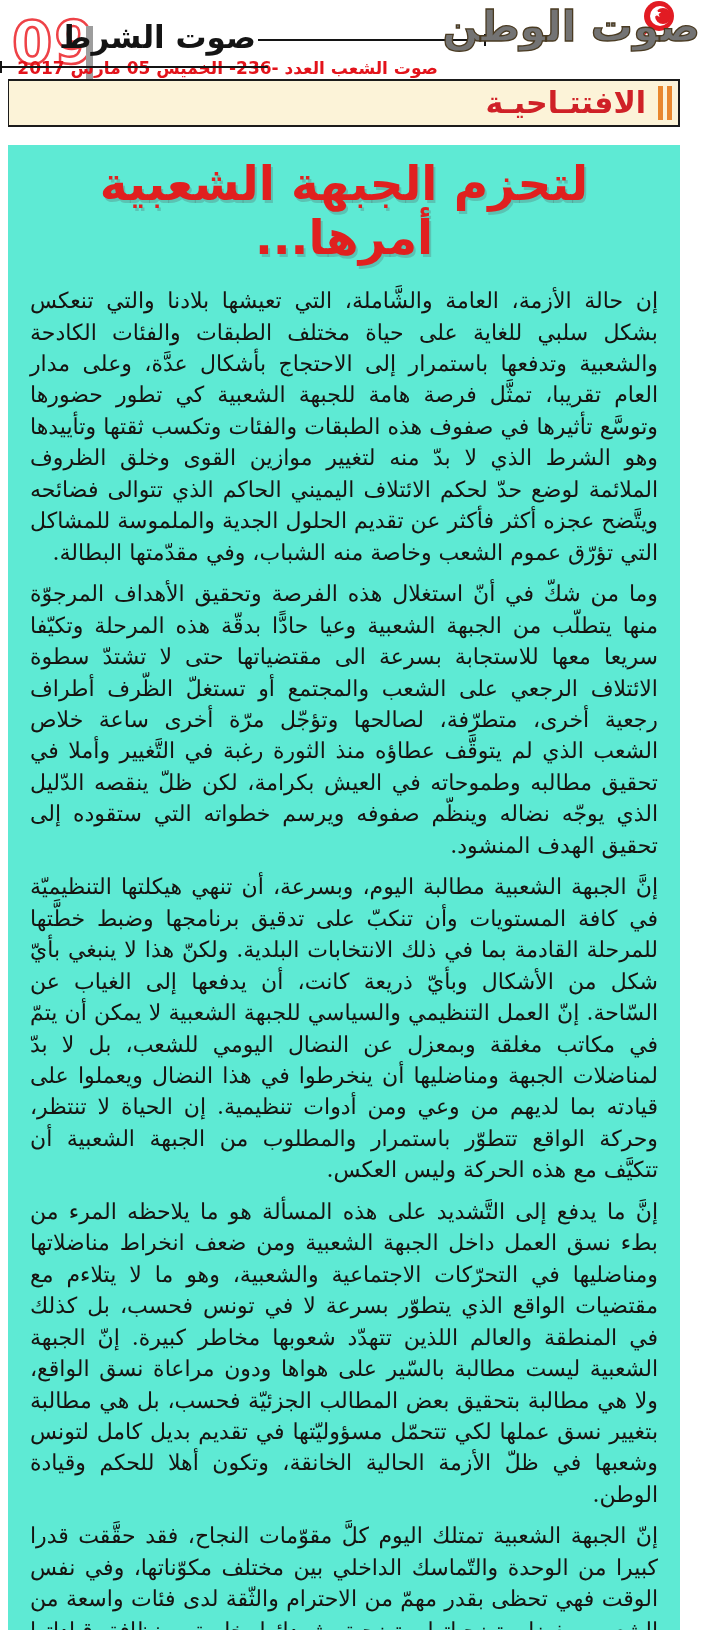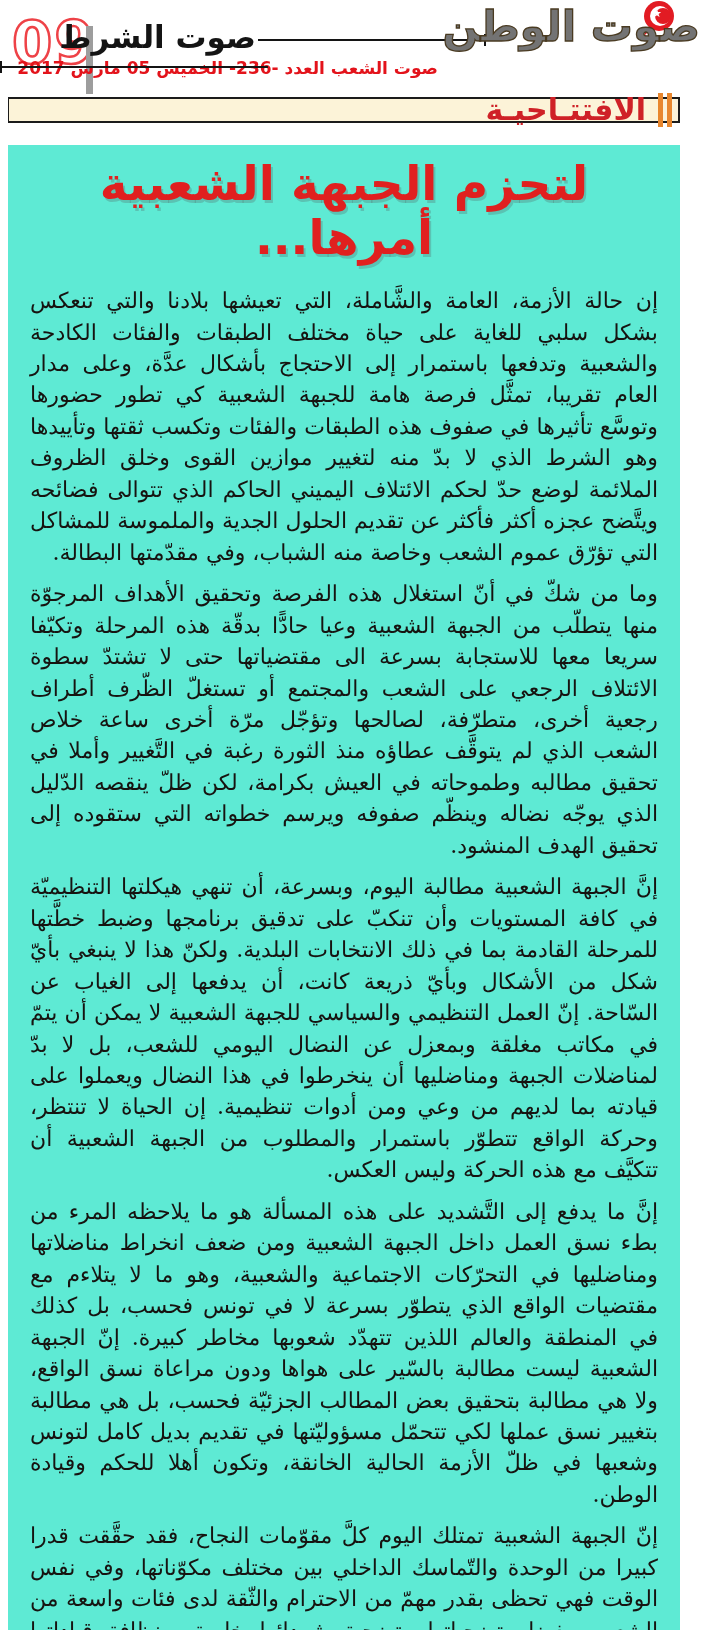--- a/index.html
+++ b/index.html
@@ -78,21 +78,21 @@
   .lower-rule{
     position:absolute; left:0; top:66px; width:268px; height:2px;
     background:#141414;
   }
   .lower-rule::before{
     content:""; position:absolute; right:266px; top:-5px;
     width:2px; height:12px; background:#141414;
   }
   
   .banner{
-    position:absolute; left:8px; top:97px; width:672px; height:26px;
+    position:absolute; left:8px; top:79px; width:672px; height:48px;
     box-sizing:border-box;
     background:#fcf3d8;
     border-top:2px solid #1b1b1b;
     border-bottom:2px solid #1b1b1b;
     border-left:1px solid #1b1b1b;
     border-right:2px solid #1b1b1b;
     display:flex; align-items:center;
     padding:0 6px;
   }
   .banner .orange-bar{

